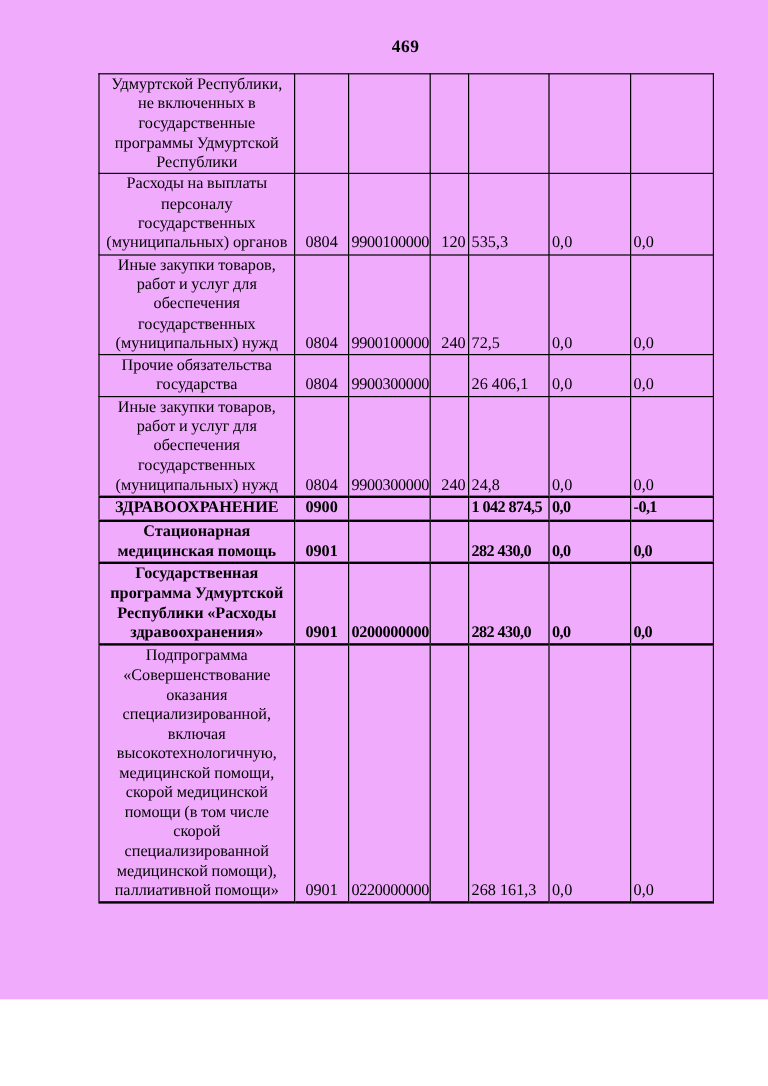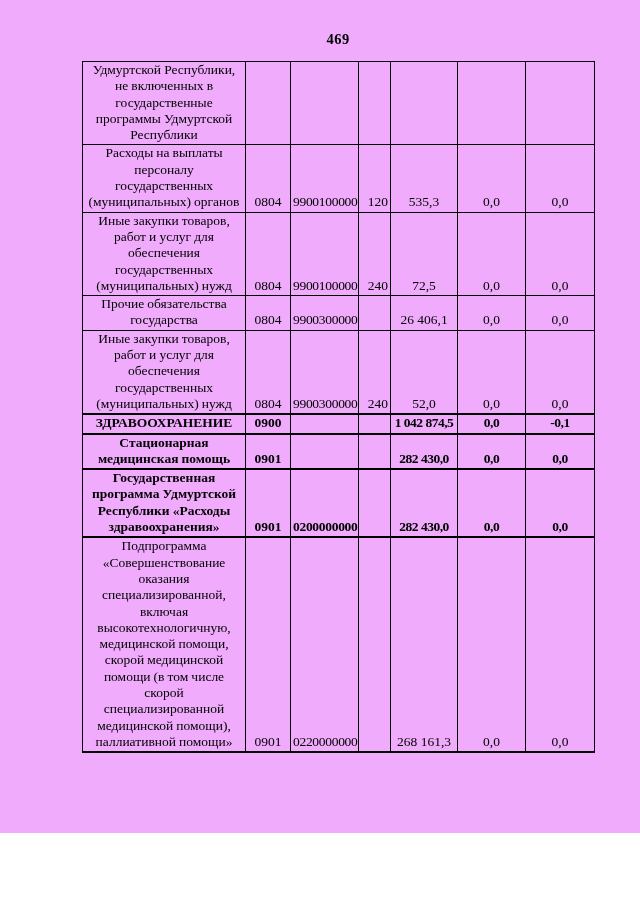--- a/index.html
+++ b/index.html
@@ -35,21 +35,21 @@
     vertical-align: bottom;
     padding: 0 2px 1px 2px;
     font-size: 13.5px;
     line-height: 16.3px;
     overflow: hidden;
   }
   td.c-name { text-align: center; padding-left: 2px; padding-right: 1px; word-spacing: -0.3px; }
   td.c-code { text-align: center; }
   td.c-csr  { text-align: left; font-size: 13px; letter-spacing: -0.3px; padding-left: 1px; padding-right: 1px; }
   td.c-vr   { text-align: right; font-size: 13px; }
-  td.c-num  { text-align: center; font-size: 13px; padding-right: 3px; white-space: nowrap; }
+  td.c-num  { text-align: left; font-size: 13px; padding-right: 3px; white-space: nowrap; }
   tr.bold td { font-weight: bold; border-top-width: 2px; border-bottom-width: 2px; }
   tr.bold td.c-num { letter-spacing: -0.5px; }
   tr:last-child td { border-bottom-width: 2px; font-family: Liberation Serif, serif; }
 </style>
 </head>
 <body>
 
 <div class="page">
 
   <div class="page-number">469</div>
@@ -99,21 +99,21 @@
         <td class="c-vr"></td>
         <td class="c-num">26&nbsp;406,1</td>
         <td class="c-num">0,0</td>
         <td class="c-num">0,0</td>
       </tr>
       <tr>
         <td class="c-name">Иные закупки товаров, работ и услуг для обеспечения государственных (муниципальных) нужд</td>
         <td class="c-code">0804</td>
         <td class="c-csr">9900300000</td>
         <td class="c-vr">240</td>
-        <td class="c-num">52,0</td>
+        <td class="c-num">24,8</td>
         <td class="c-num">0,0</td>
         <td class="c-num">0,0</td>
       </tr>
       <tr class="bold">
         <td class="c-name">ЗДРАВООХРАНЕНИЕ</td>
         <td class="c-code">0900</td>
         <td class="c-csr"></td>
         <td class="c-vr"></td>
         <td class="c-num">1&nbsp;042&nbsp;874,5</td>
         <td class="c-num">0,0</td>

